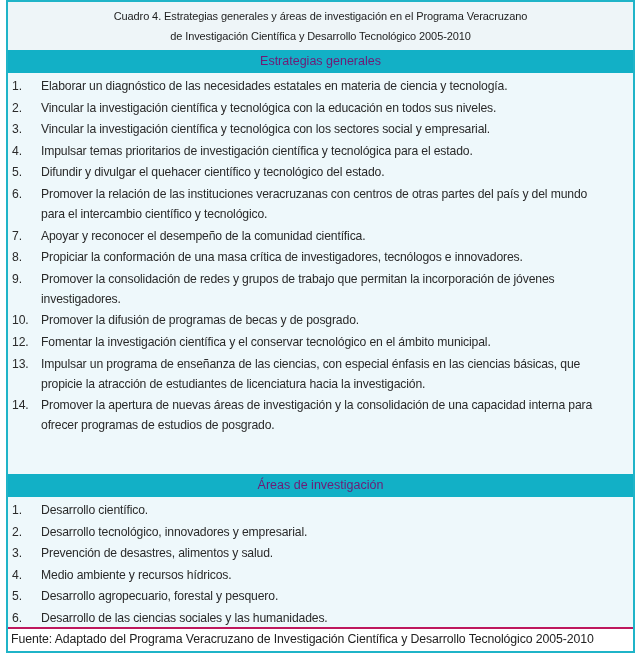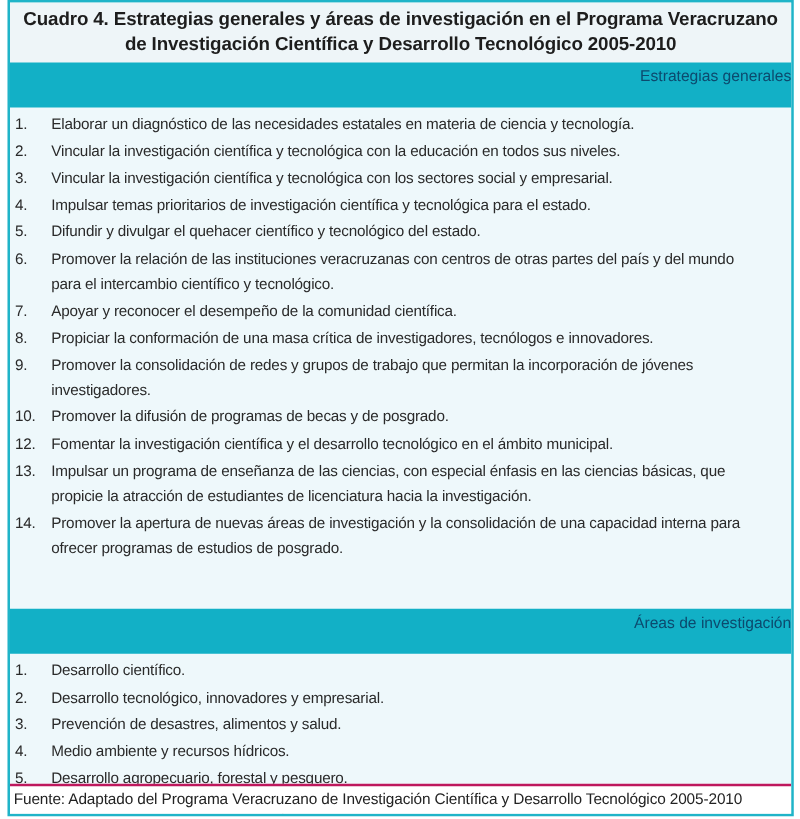--- a/index.html
+++ b/index.html
@@ -3,23 +3,23 @@
 <meta charset="utf-8">
 <style>
   html, body { margin: 0; padding: 0; background: #ffffff; }
   body { width: 640px; height: 655px; overflow: hidden; position: relative;
          font-family: "Liberation Sans", "DejaVu Sans", sans-serif; color: #2a2a2a; }
   .frame { position: absolute; left: 6px; top: 0; width: 629px; height: 653px;
            border: 2px solid #1fb4c8; border-top-width: 2px; box-sizing: border-box;
            background: #eef8fb; overflow: hidden; }
   .title-box { height: 48px; background: #eef5f8; display: flex; flex-direction: column;
                align-items: center; justify-content: center; }
-  .title-line { font-weight: bold; font-size: 15px; line-height: 20px; color: #1d1d1d;
+  .title-line { font-weight: normal; font-size: 11px; line-height: 20px; color: #1d1d1d;
                 letter-spacing: -0.1px; white-space: nowrap; }
-  .section-header { height: 36px; background: #12b0c6; color: #0c4a6e; text-align: right;
+  .section-header { height: 23px; background: #12b0c6; color: #701a75; text-align: center;
                     font-size: 12.5px; line-height: 23px; }
   .list { padding: 3px 0 0 0; }
   .item { display: flex; font-size: 12.2px; line-height: 20px; padding-bottom: 1.6px; letter-spacing: -0.15px; }
   .num { width: 29px; padding-left: 4px; flex: none; }
   .text { flex: 1; padding-right: 20px; }
   .strategies { height: 398px; overflow: hidden; }
   .areas { height: 137px; overflow: hidden; }
   .footer { position: absolute; left: 0; right: 0; bottom: 0; height: 24px;
             background: #ffffff; border-top: 2px solid #be185d; box-sizing: border-box;
             font-size: 12.3px; line-height: 21px; padding-left: 3px; letter-spacing: -0.1px; color: #222; }
@@ -70,21 +70,21 @@
     <div class="item">
         <span class="num">9.</span>
         <span class="text">Promover la consolidación de redes y grupos de trabajo que permitan la incorporación de jóvenes investigadores.</span>
       </div>
     <div class="item">
         <span class="num">10.</span>
         <span class="text">Promover la difusión de programas de becas y de posgrado.</span>
       </div>
     <div class="item">
         <span class="num">12.</span>
-        <span class="text">Fomentar la investigación científica y el desarrollo tecnológico en el ámbito municipal.</span>
+        <span class="text">Fomentar la investigación científica y el conservar tecnológico en el ámbito municipal.</span>
       </div>
     <div class="item">
         <span class="num">13.</span>
         <span class="text">Impulsar un programa de enseñanza de las ciencias, con especial énfasis en las ciencias básicas, que propicie la atracción de estudiantes de licenciatura hacia la investigación.</span>
       </div>
     <div class="item">
         <span class="num">14.</span>
         <span class="text">Promover la apertura de nuevas áreas de investigación y la consolidación de una capacidad interna para ofrecer programas de estudios de posgrado.</span>
       </div>
 

